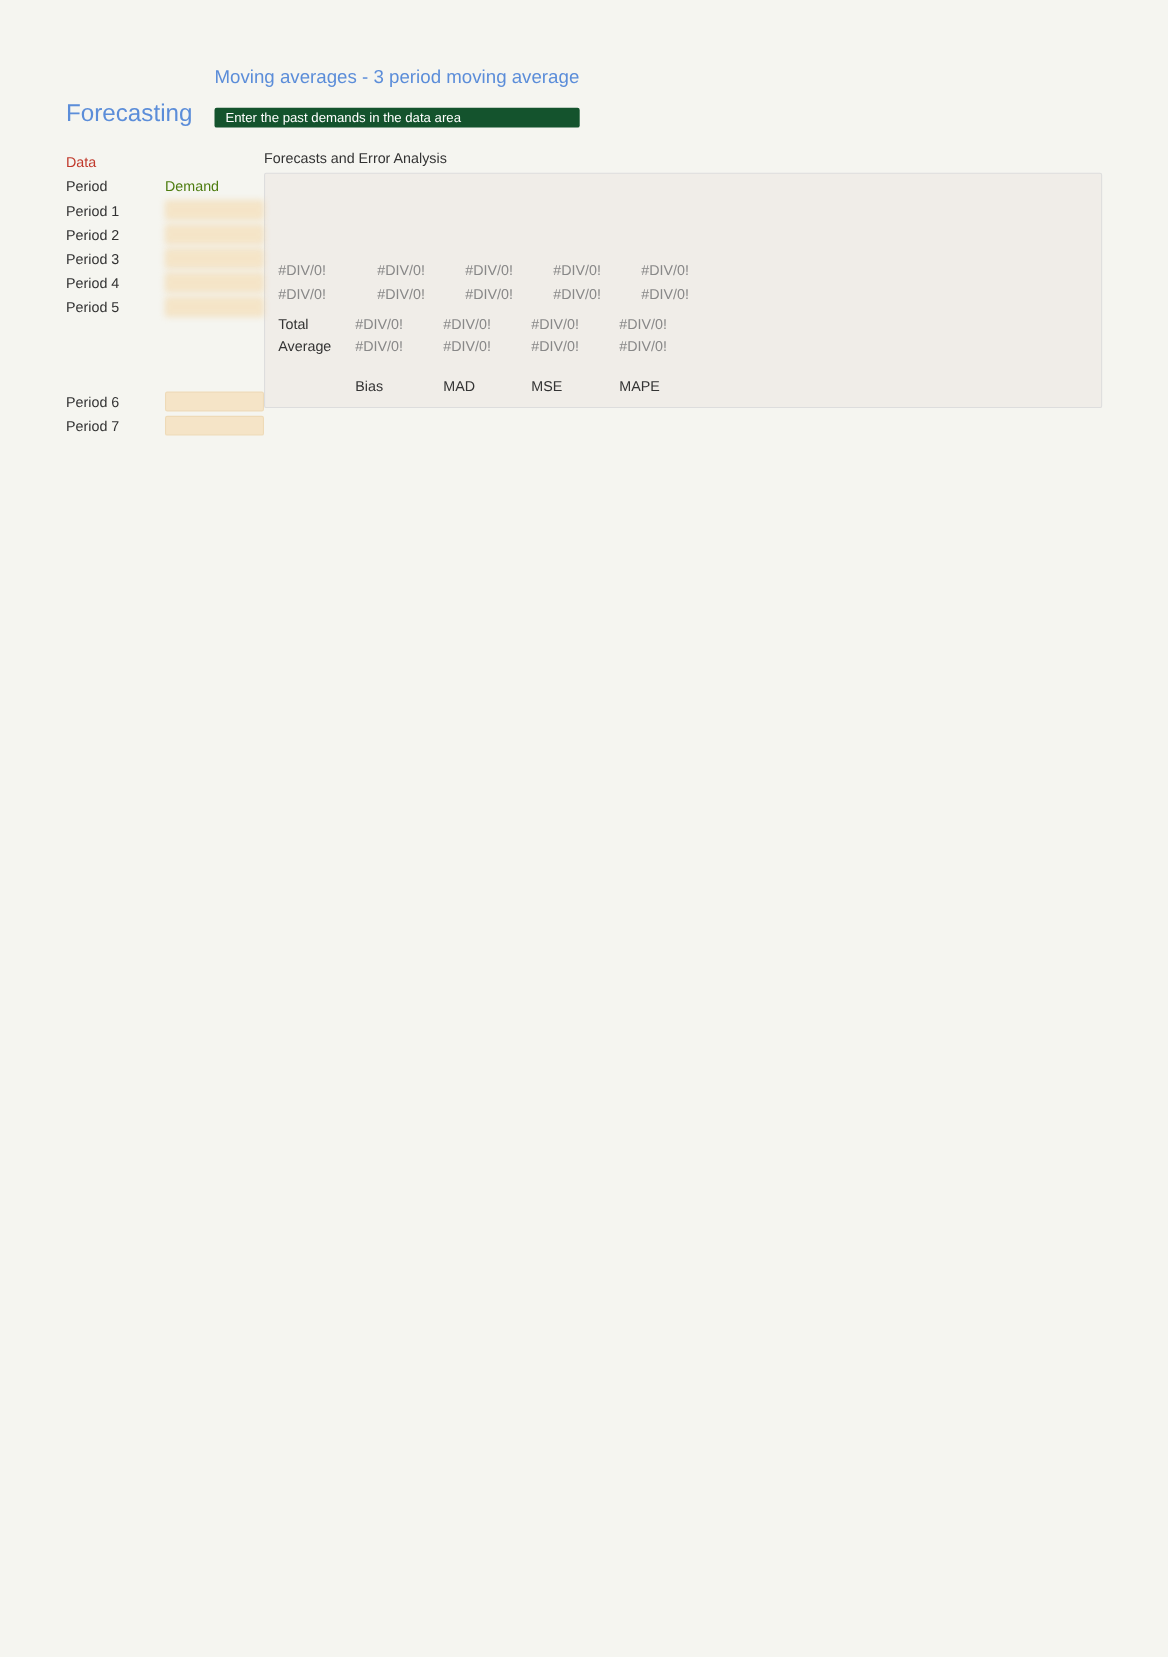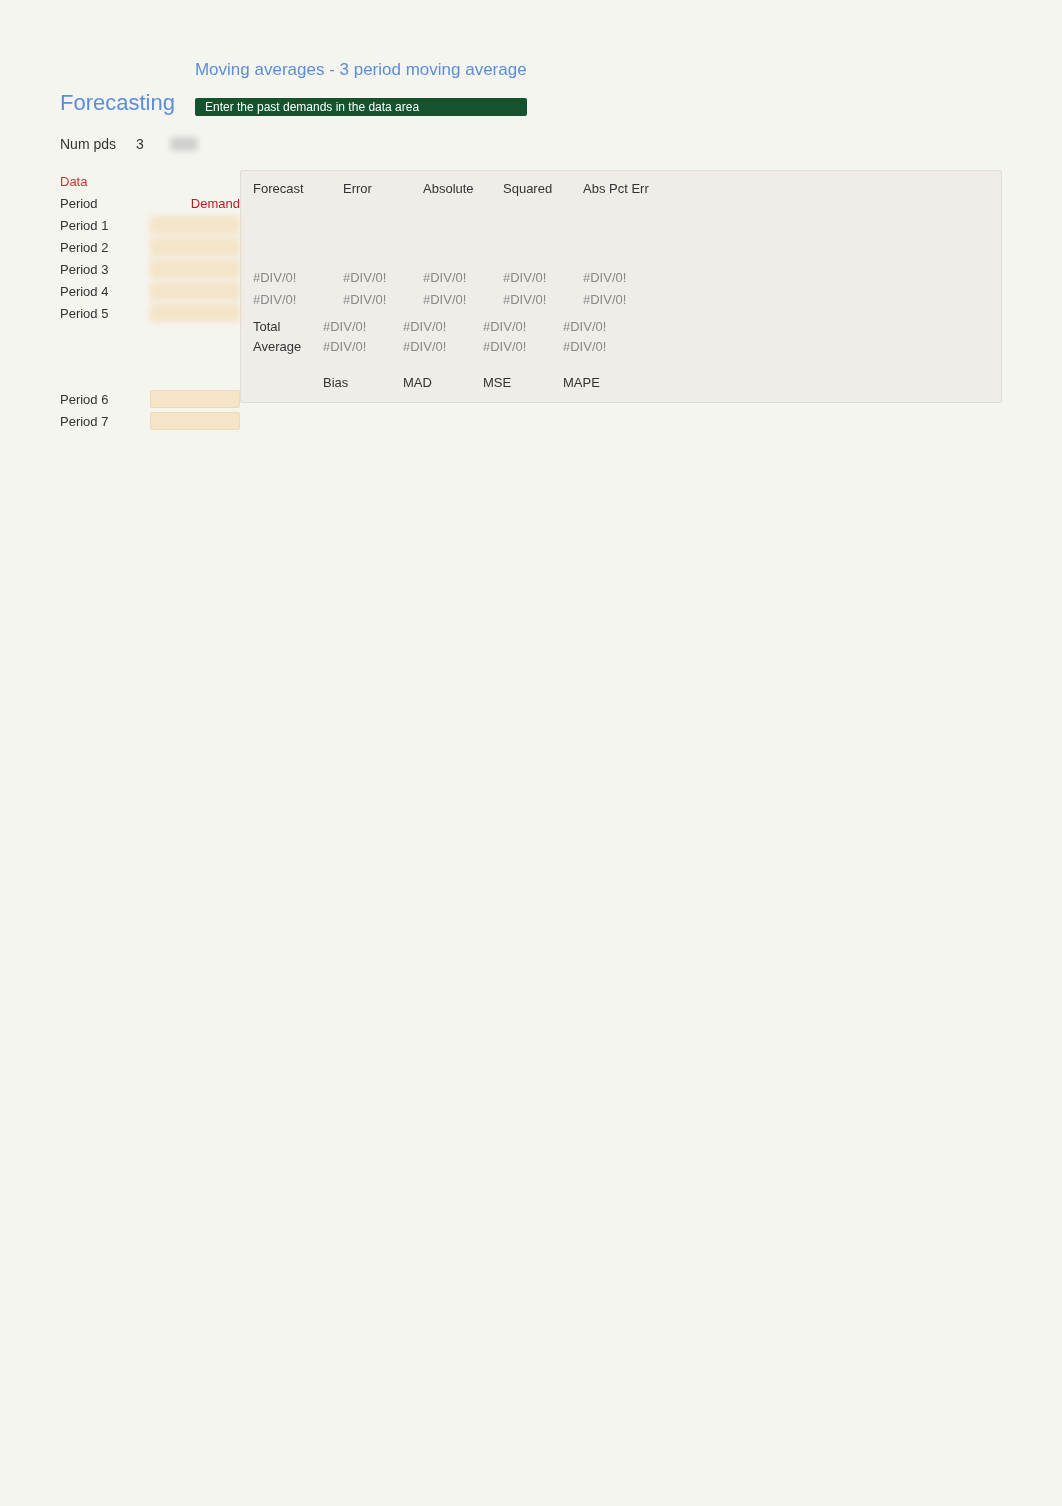--- a/index.html
+++ b/index.html
@@ -110,22 +110,21 @@
     }
     .data-row-header .period-cell {
       width: 90px;
       font-size: 13px;
       color: #333;
       font-weight: normal;
     }
     .data-row-header .demand-cell-header {
       width: 90px;
       font-size: 13px;
-      color: #b91c1c;
-      text-align: right;
+      color: #4d7c0f;
     }
     .section-gap {
       height: 16px;
     }
     
     .forecast-section {
       flex: 1;
     }
     .forecast-title {
       font-size: 13px;
@@ -206,27 +205,20 @@
 <div class="page">
 
   <div class="header-row">
     <div class="app-title">Forecasting</div>
     <div class="subtitle-block">
       <div class="subtitle">Moving averages -  3 period moving average</div>
       <div class="instruction-bar">Enter the past demands in the data area</div>
     </div>
   </div>
 
-  <div class="num-pds-row">
-    <span class="num-pds-label">Num pds</span>
-    <span class="num-pds-value">3</span>
-    <span class="spinner-block">
-      <span class="spinner-rect blurred"></span>
-    </span>
-  </div>
 
   <div class="main-content">
 
     <div class="data-section">
       <div class="data-row-header">
         <div class="period-cell" style="color:#c0392b;">Data</div>
         <div class="demand-cell-header"></div>
       </div>
       <div class="data-row-header">
         <div class="period-cell">Period</div>
@@ -263,29 +255,23 @@
         <div class="period-cell">Period 6</div>
         <div class="demand-cell-empty"></div>
       </div>
       <div class="data-row">
         <div class="period-cell">Period 7</div>
         <div class="demand-cell-empty"></div>
       </div>
     </div>
 
     <div class="forecast-section">
+      <div class="forecast-title">Forecasts and Error Analysis</div>
       <div class="forecast-table-area">
 
-        <div class="forecast-col-headers">
-          <div class="fc-col fc-col-forecast">Forecast</div>
-          <div class="fc-col fc-col-error">Error</div>
-          <div class="fc-col fc-col-absolute">Absolute</div>
-          <div class="fc-col fc-col-squared">Squared</div>
-          <div class="fc-col fc-col-abspct">Abs Pct Err</div>
-        </div>
 
         <div class="forecast-rows">
           <div class="forecast-row">
             <div class="fc-cell fc-col-forecast fc-cell-empty"></div>
             <div class="fc-cell fc-col-error fc-cell-empty"></div>
             <div class="fc-cell fc-col-absolute fc-cell-empty"></div>
             <div class="fc-cell fc-col-squared fc-cell-empty"></div>
             <div class="fc-cell fc-col-abspct fc-cell-empty"></div>
           </div>
           <div class="forecast-row">

